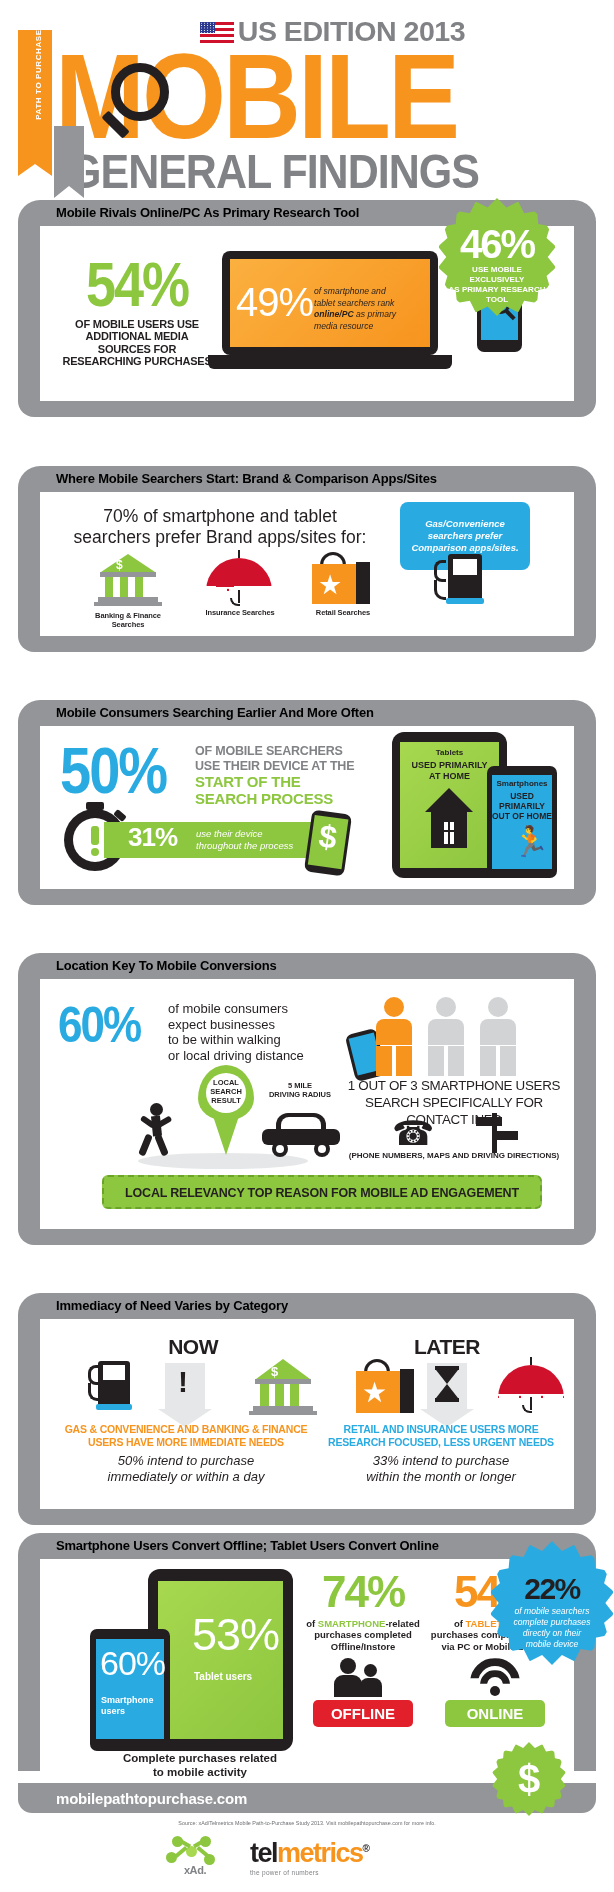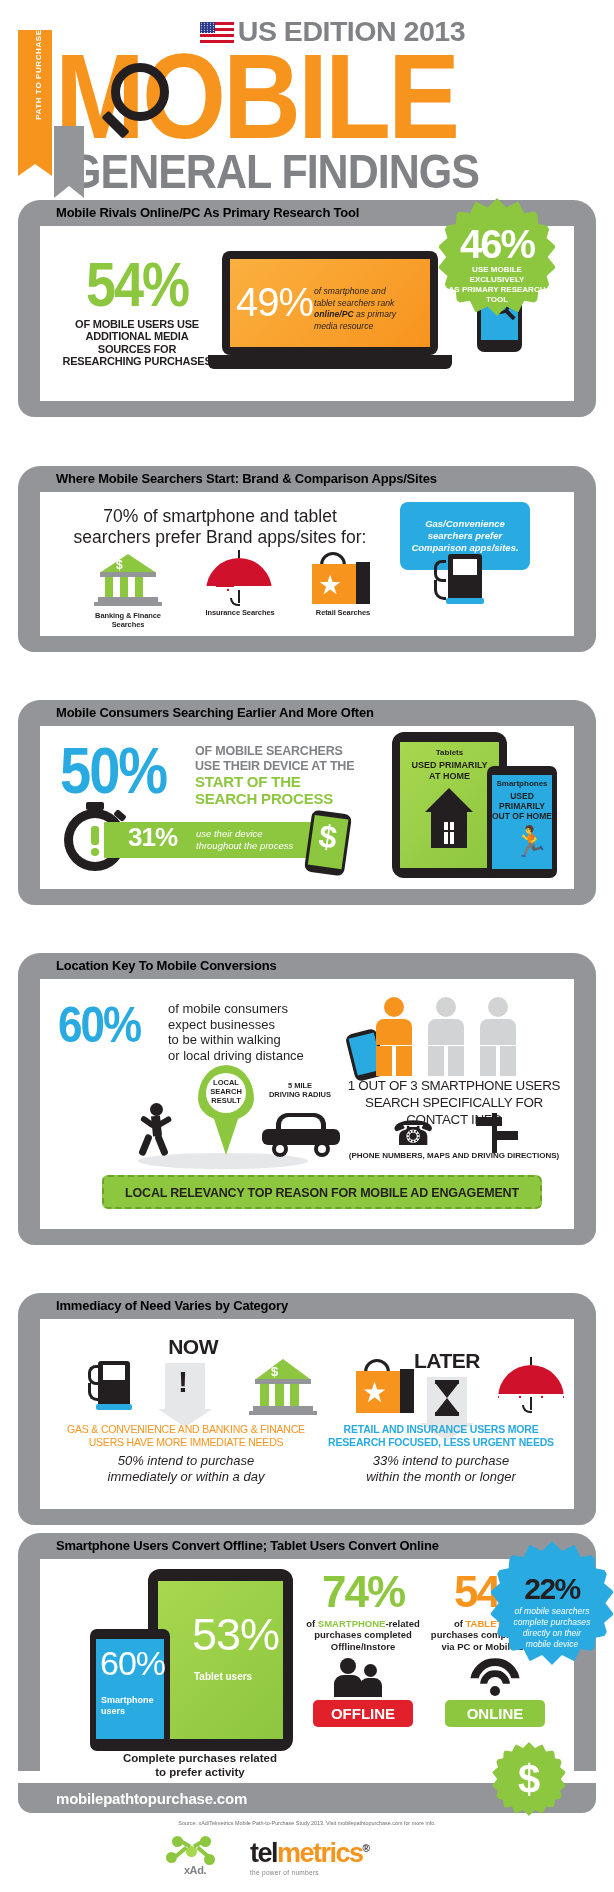--- a/index.html
+++ b/index.html
@@ -439,39 +439,39 @@
             <div style="position:absolute;left:16px;top:0;width:0;height:0;border-left:27px solid transparent;border-right:27px solid transparent;border-bottom:20px solid #8dc63f;"></div>
             <div style="position:absolute;left:31px;top:5px;color:#fff;font-size:13px;font-weight:bold;">$</div>
             <div style="position:absolute;left:15px;top:20px;width:56px;height:5px;background:#939598;"></div>
             <div style="position:absolute;left:20px;top:25px;width:9px;height:22px;background:#8dc63f;"></div>
             <div style="position:absolute;left:35px;top:25px;width:9px;height:22px;background:#8dc63f;"></div>
             <div style="position:absolute;left:50px;top:25px;width:9px;height:22px;background:#8dc63f;"></div>
             <div style="position:absolute;left:13px;top:47px;width:60px;height:5px;background:#939598;"></div>
             <div style="position:absolute;left:9px;top:52px;width:68px;height:4px;background:#939598;"></div>
           </div>
 
-          <div style="position:absolute;left:0;top:92px;width:272px;text-align:center;font-size:10.5px;font-weight:normal;line-height:13px;color:#f7941e;letter-spacing:-0.2px;">
+          <div style="position:absolute;left:0;top:92px;width:272px;text-align:center;font-size:10.5px;font-weight:bold;line-height:13px;color:#f7941e;letter-spacing:-0.2px;">
             <span>GAS &amp; CONVENIENCE AND BANKING &amp; FINANCE</span><br>
             <span>USERS HAVE MORE IMMEDIATE NEEDS</span>
           </div>
           <div style="position:absolute;left:0;top:122px;width:272px;text-align:center;font-size:13px;font-style:italic;line-height:16px;color:#231f20;">
             <span>50% intend to purchase</span><br>
             <span>immediately or within a day</span>
           </div>
         </div>
 
         <div style="position:absolute;left:268px;top:12px;width:266px;">
           <div style="position:absolute;left:42px;top:28px;width:60px;height:56px;">
             <div style="position:absolute;left:14px;top:0;width:26px;height:14px;border:3px solid #231f20;border-bottom:none;border-radius:13px 13px 0 0;"></div>
             <div style="position:absolute;left:6px;top:12px;width:44px;height:42px;background:#f7941e;"></div>
             <div style="position:absolute;left:50px;top:10px;width:14px;height:44px;background:#231f20;"></div>
             <div style="position:absolute;left:12px;top:20px;color:#fff;font-size:28px;line-height:28px;">★</div>
           </div>
 
-          <div style="position:absolute;left:104px;top:4px;width:70px;text-align:center;margin-top:14px;">
+          <div style="position:absolute;left:104px;top:4px;width:70px;text-align:center;">
             <div style="font-size:21px;font-weight:bold;color:#231f20;letter-spacing:-0.5px;">LATER</div>
             <div style="position:relative;margin:4px auto 0;width:40px;">
               <div style="width:40px;height:46px;background:#e6e7e8;"></div>
               <div style="position:absolute;left:-7px;top:46px;width:0;height:0;border-left:27px solid transparent;border-right:27px solid transparent;border-top:18px solid #e6e7e8;"></div>
               <div style="position:absolute;left:8px;top:3px;width:24px;height:36px;">
                 <div style="position:absolute;left:0;top:0;width:24px;height:4px;background:#231f20;"></div>
                 <div style="position:absolute;left:0;top:32px;width:24px;height:4px;background:#231f20;"></div>
                 <div style="position:absolute;left:1px;top:4px;width:0;height:0;border-left:11px solid transparent;border-right:11px solid transparent;border-top:14px solid #231f20;"></div>
                 <div style="position:absolute;left:1px;top:18px;width:0;height:0;border-left:11px solid transparent;border-right:11px solid transparent;border-bottom:14px solid #231f20;"></div>
               </div>
@@ -553,21 +553,21 @@
           <div style="position:relative;height:40px;margin-top:4px;">
             <div style="position:absolute;left:50px;top:2px;width:50px;height:50px;border:8px solid #231f20;border-radius:50%;clip-path:polygon(0 0,100% 0,100% 40%,0 40%);"></div>
             <div style="position:absolute;left:60px;top:14px;width:30px;height:30px;border:7px solid #231f20;border-radius:50%;clip-path:polygon(0 0,100% 0,100% 45%,0 45%);"></div>
             <div style="position:absolute;left:70px;top:30px;width:10px;height:10px;border-radius:50%;background:#231f20;"></div>
           </div>
           <div class="pill" style="background:#8dc63f;color:#fff;font-weight:bold;font-size:15px;padding:5px 0;width:100px;margin:4px auto 0;">ONLINE</div>
         </div>
 
         <div style="position:absolute;left:60px;top:192px;width:200px;text-align:center;font-size:11.5px;font-weight:bold;line-height:14px;color:#231f20;">
           <span>Complete purchases related</span><br>
-          <span>to prefer activity</span>
+          <span>to mobile activity</span>
         </div>
 
         <div class="burst" style="left:450px;top:-18px;width:124px;height:124px;background:#29abe2;">
           <div class="big dk" style="font-size:30px;letter-spacing:-1.5px;margin-top:20px;">22%</div>
           <div style="font-size:8.6px;color:#fff;line-height:11px;font-style:italic;margin-top:3px;padding:0 10px;">
             <span>of mobile searchers</span><br>
             <span>complete purchases</span><br>
             <span>directly on their</span><br>
             <span>mobile device</span>
           </div>

